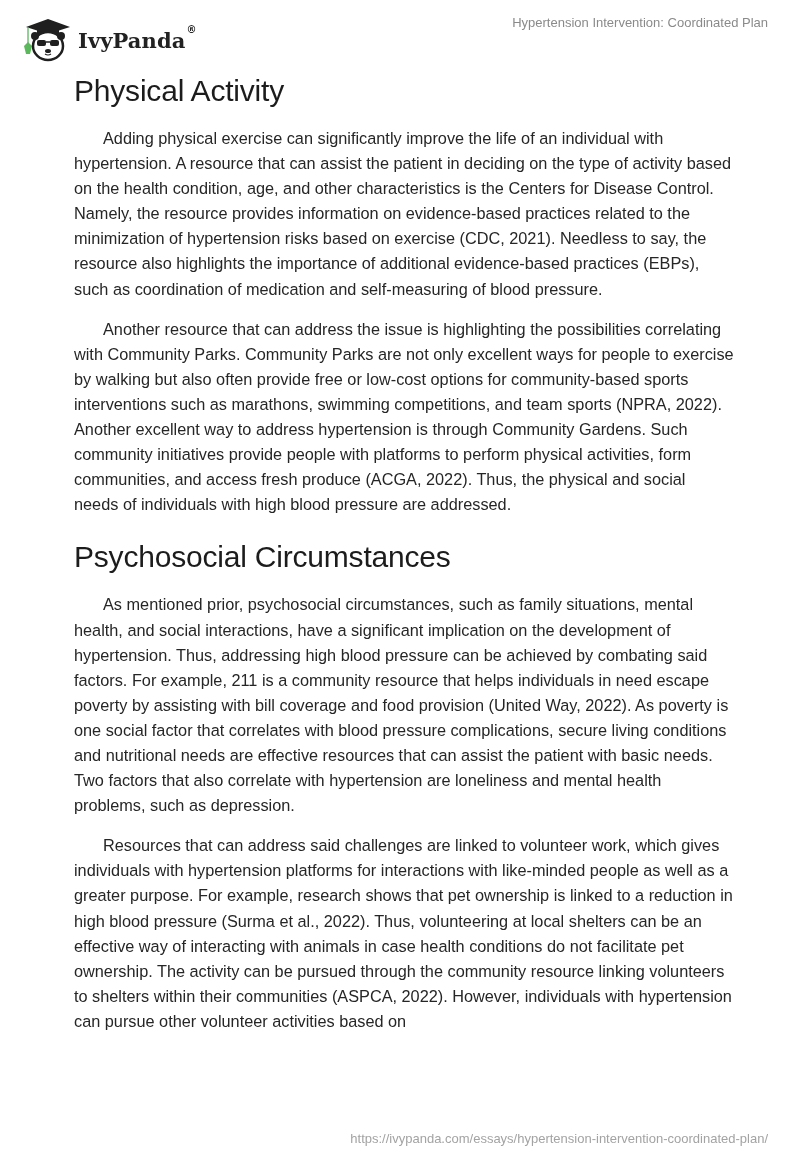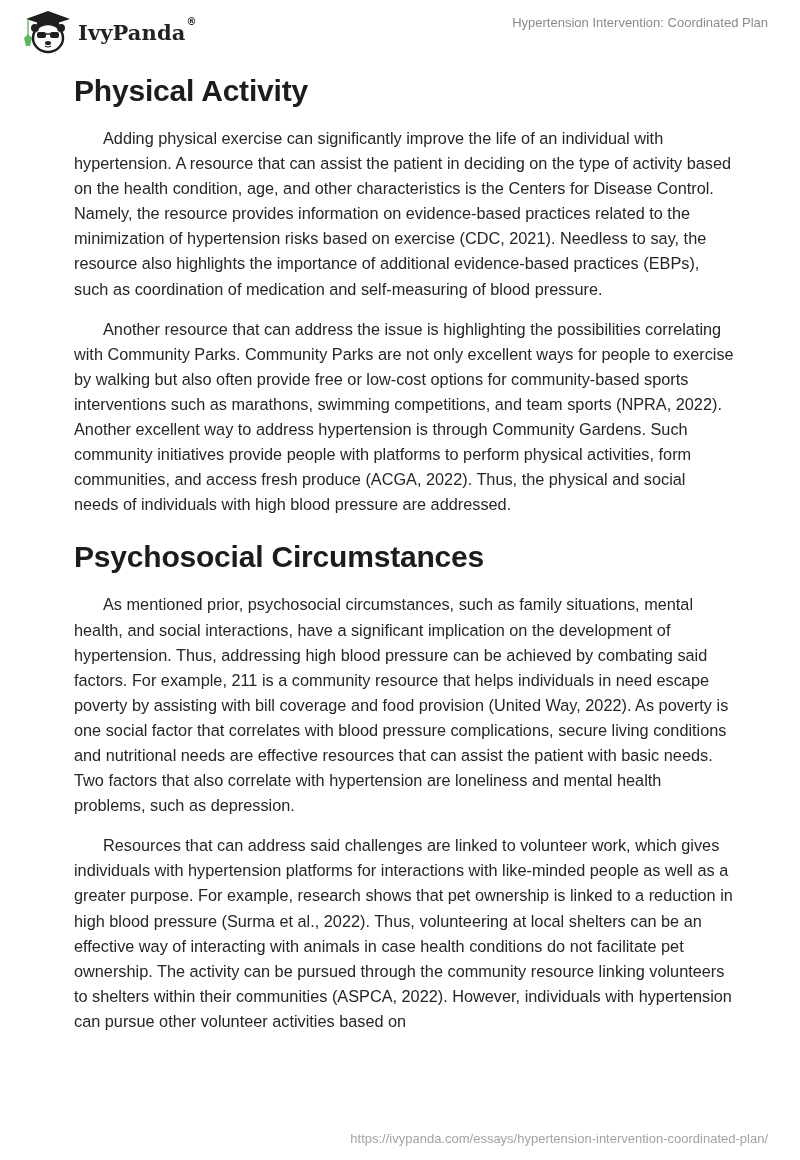--- a/index.html
+++ b/index.html
@@ -17,21 +17,21 @@
     }
     .header {
       position: absolute;
       left: 0; top: 0;
       width: 800px;
       height: 60px;
     }
     .logo {
       position: absolute;
       left: 18px;
-      top: 8px;
+      top: 16px;
       display: flex;
       align-items: center;
       text-decoration: none;
     }
     .logo-icon {
       width: 56px;
       height: 46px;
       display: block;
     }
     .logo-text {
@@ -62,21 +62,21 @@
       color: #8a8a8a;
     }
     .content {
       position: absolute;
       left: 74px;
       top: 66px;
       width: 660px;
     }
     h2 {
       font-family: "Liberation Sans", sans-serif;
-      font-weight: bold;
+      font-weight: normal;
       font-size: 30px;
       line-height: 50px;
       margin: 0 0 10px 0;
       color: #1c1c1c;
       letter-spacing: -0.2px;
     }
     p {
       font-size: 16.3px;
       line-height: 25.1px;
       margin: 8px 0 15px 0;

